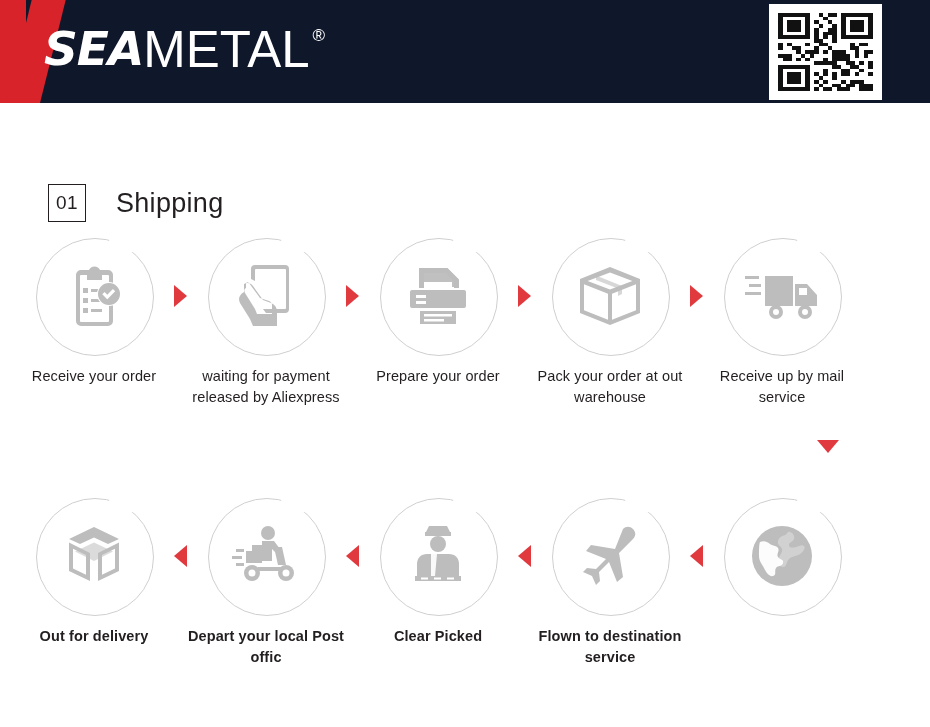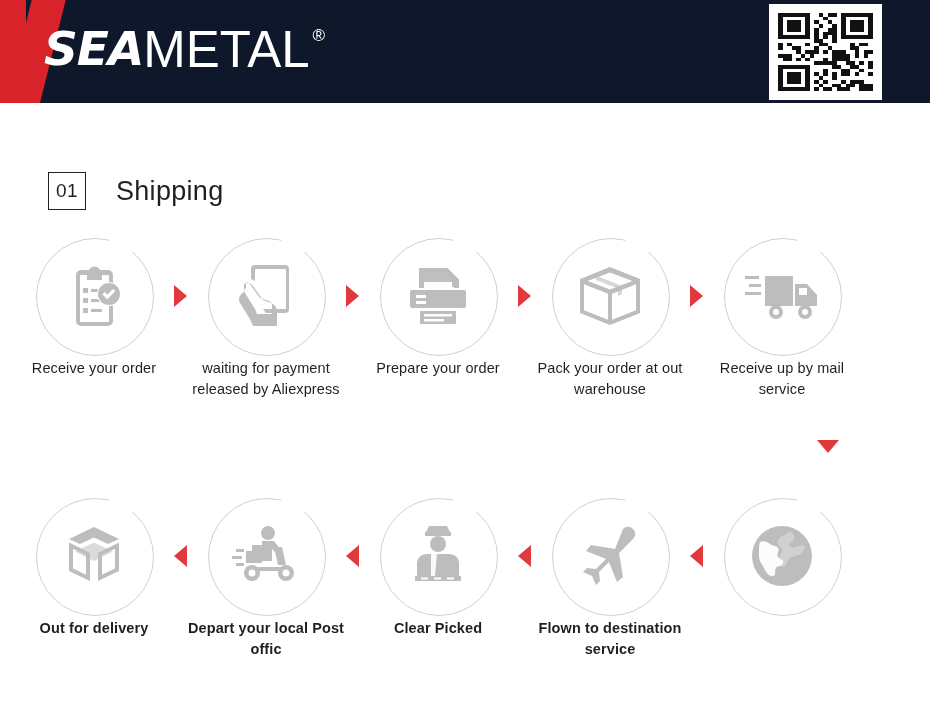--- a/index.html
+++ b/index.html
@@ -81,21 +81,21 @@
     display: grid;
     grid-template-columns: repeat(21, 1fr);
     grid-template-rows: repeat(21, 1fr);
   }
   .qr-grid i { background: transparent; }
   .qr-grid i.on { background: #111111; }
 
   
   .section-title-row {
     position: absolute;
-    left: 48px; top: 172px;
+    left: 48px; top: 184px;
     display: flex;
     align-items: center;
     text-align: right;
   }
   .step-num {
     width: 38px; height: 38px;
     border: 1.6px solid #231f20;
     display: flex; align-items: center; justify-content: center;
     font-size: 19px;
     font-family: "Liberation Sans", sans-serif;
@@ -139,21 +139,21 @@
     content: "";
     position: absolute;
     left: 0; top: 0;
     width: 116px; height: 116px;
     border-radius: 50%;
     border: 1px solid #cfcfcf;
     clip-path: polygon(0 0, 62% 0, 62% 12%, 100% 12%, 100% 100%, 0 100%);
   }
   .node-icon svg { position: relative; z-index: 2; }
   .node-label {
-    margin-top: 4px;
+    margin-top: 12px;
     width: 165px;
     text-align: center;
     font-size: 14.5px;
     line-height: 21px;
     color: #231f20;
     letter-spacing: 0.1px;
   }
 
   .arrow {
     flex: 0 0 56px;

